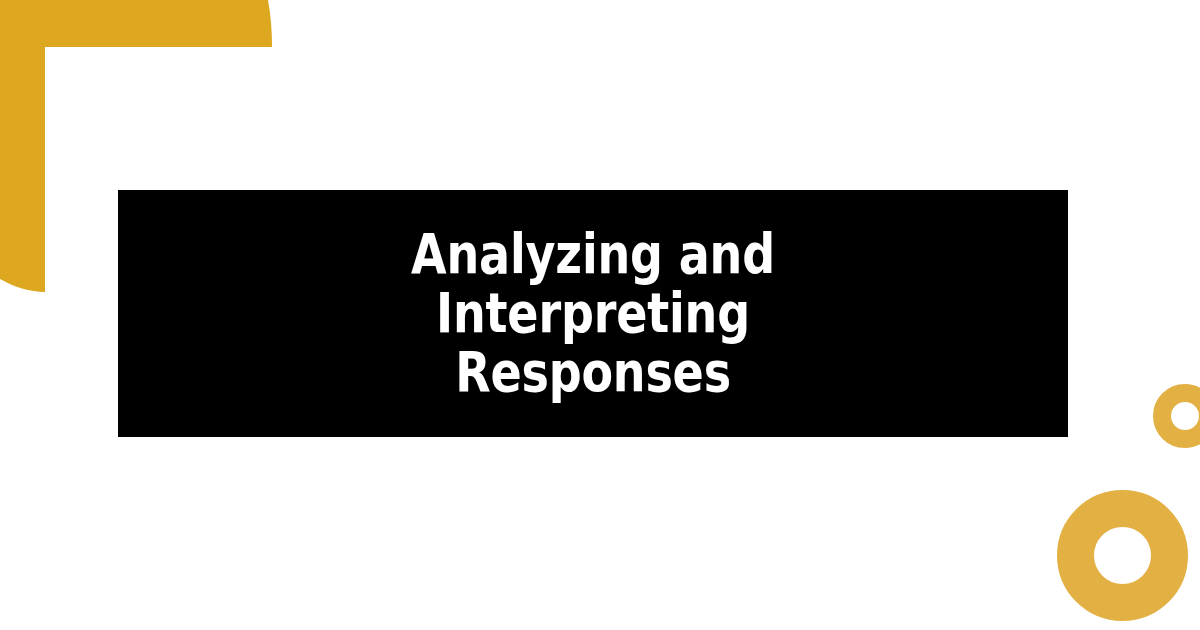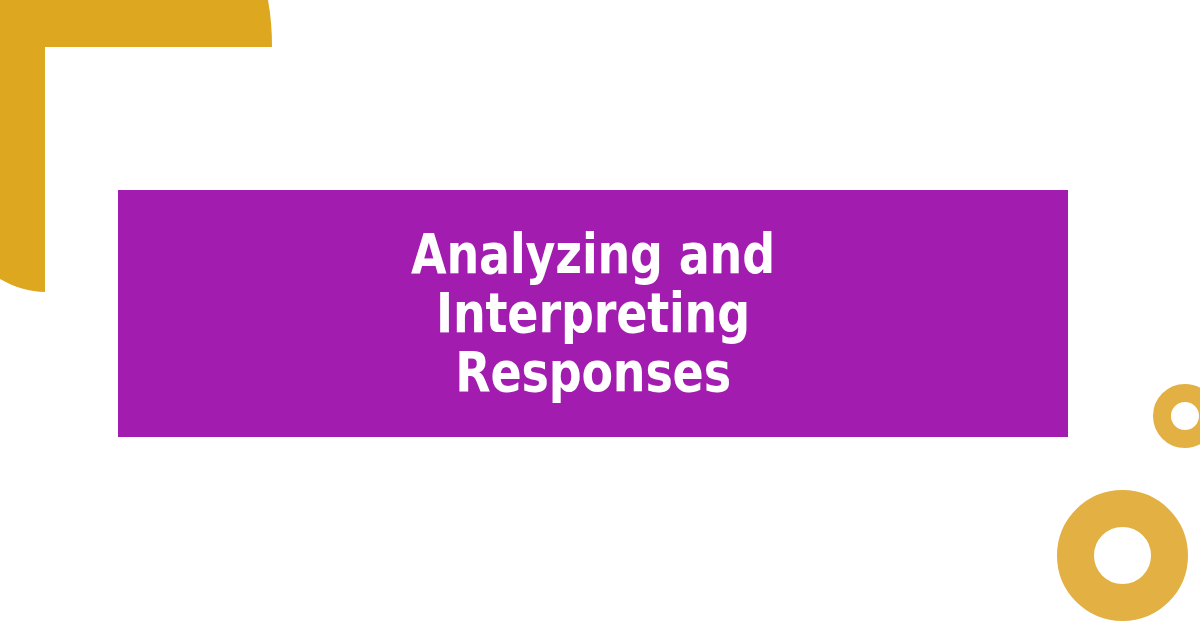--- a/index.html
+++ b/index.html
@@ -89,21 +89,21 @@
   <svg class="corner-bracket" viewBox="0 0 280 300" width="280" height="300" xmlns="http://www.w3.org/2000/svg" aria-hidden="true">
     <path d="M 0 0
              L 268 0
              C 271 16, 272 32, 272 47
              L 45 47
              L 45 292
              C 30 292, 14 287, 0 279
              Z" fill="#dda81f"></path>
   </svg>
 
-  <div class="title-banner" style="background:#a21caf;">
+  <div class="title-banner" style="background:#000000;">
     <div class="title-text">Analyzing and Interpreting
 Responses</div>
   </div>
 
   <div class="ring ring-small" style="border-color:#e2b043;"></div>
 
   <div class="ring ring-large" style="border-color:#e2b043;"></div>
 
 </div>
 

